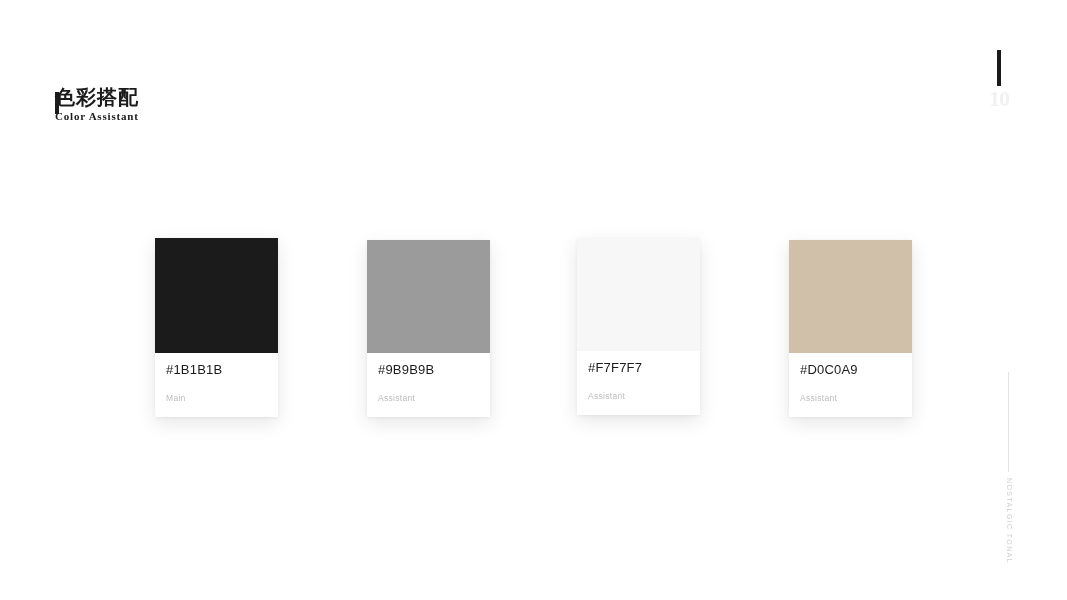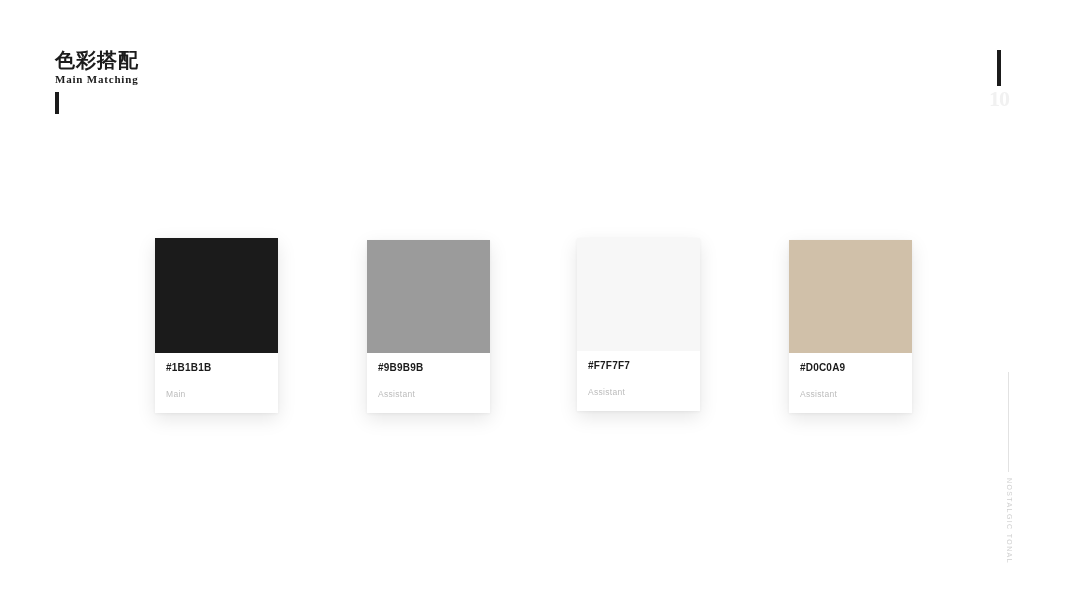--- a/index.html
+++ b/index.html
@@ -22,20 +22,21 @@
     top: 50px;
   }
   .title-cjk {
     font-family: "DejaVu Sans", sans-serif;
     font-size: 20px;
     font-weight: 700;
     color: #1b1b1b;
     line-height: 1;
     letter-spacing: 1px;
     white-space: nowrap;
+    margin-top: 37px;
   }
   .title-en {
     font-family: "Liberation Serif", serif;
     font-size: 11px;
     font-weight: 700;
     color: #1b1b1b;
     letter-spacing: 0.8px;
     margin-top: 3px;
     white-space: nowrap;
   }
@@ -88,22 +89,22 @@
     display: flex;
     flex-direction: column;
   }
   .swatch-color {
     width: 100%;
   }
   .swatch-meta {
     padding: 9px 11px 14px 11px;
   }
   .swatch-hex {
-    font-size: 10px;
-    font-weight: 700;
+    font-size: 13px;
+    font-weight: 400;
     color: #1b1b1b;
     letter-spacing: 0.2px;
     line-height: 1.2;
   }
   .swatch-role {
     font-size: 8.5px;
     font-weight: 400;
     color: #bcbcbc;
     letter-spacing: 0.3px;
     margin-top: 15px;
@@ -137,21 +138,21 @@
     position: absolute;
     left: 11px;
     top: 0;
   }
 </style>
 </head>
 <body>
 
 <div class="header">
   <div class="title-cjk">色彩搭配</div>
-  <div class="title-en">Main Matching</div>
+  <div class="title-en">Color Assistant</div>
 </div>
 <div class="header-rule"></div>
 
 <div class="corner-index">
   <div class="corner-bar"></div>
   <div class="corner-num">10</div>
 </div>
 
 <div class="swatch-row">
 

